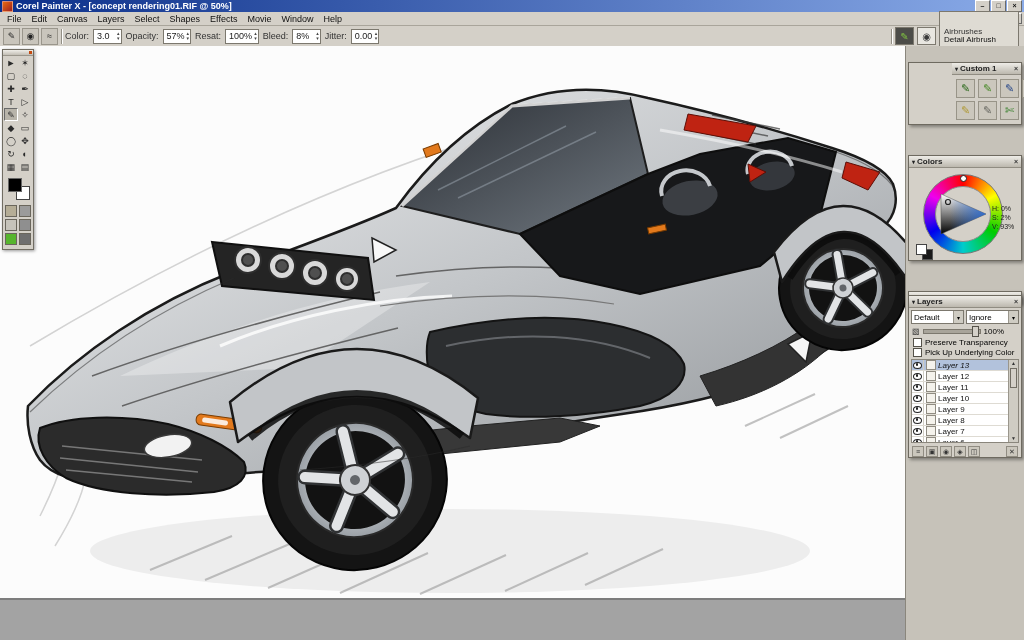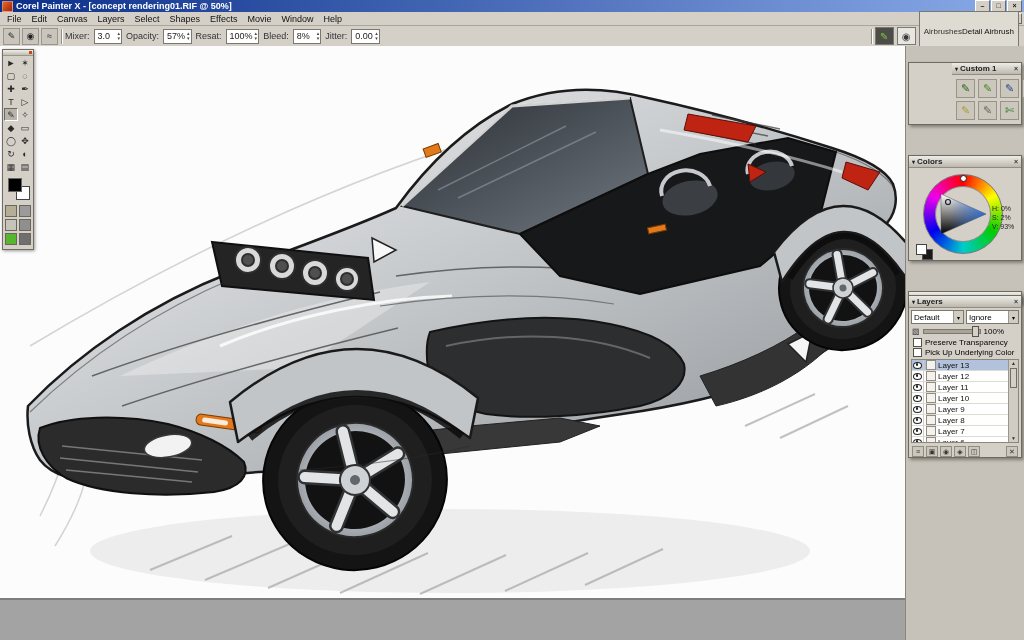--- a/index.html
+++ b/index.html
@@ -29,21 +29,21 @@
   .prop-fields{display:flex;align-items:center;gap:4px;}
   .plabel{color:#333;}
   .spin{display:inline-flex;align-items:center;background:#fff;border:1px solid #7c786e;height:13px;padding:0 1px 0 3px;gap:2px;}
   .spin-val{min-width:18px;font-size:9px;}
   .spin-ud{display:flex;flex-direction:column;font-size:5px;line-height:5px;color:#444;}
   .flex-spacer{flex:1;}
   .vsep{width:1px;height:15px;background:#938f85;box-shadow:1px 0 0 #fff;}
   .bs-icon{width:17px;height:16px;border:1px solid #7c786e;display:flex;align-items:center;justify-content:center;font-size:10px;}
   .bs-icon1{background:#4c4c48;color:#7ec040;}
   .bs-icon2{background:#e8e6e0;color:#3a3a3a;}
-  .brush-info{display:flex;flex-direction:row;justify-content:center;border:1px solid #7c786e;background:#dedbd3;
+  .brush-info{display:flex;flex-direction:column;justify-content:center;border:1px solid #7c786e;background:#dedbd3;
     height:16px;padding:16px 4px;line-height:8px;font-size:8px;min-width:70px;margin-right:2px;}
   .bi-line1{color:#333;}
   .bi-line2{color:#111;}
   
   .canvas-area{position:absolute;left:0;top:46px;width:905px;height:594px;background:#a2a2a2;overflow:hidden;}
   
   .toolbox{position:absolute;left:2px;top:49px;width:32px;background:#d4d0c8;border:1px solid #716d63;
     box-shadow:1px 1px 3px rgba(0,0,0,.4);z-index:5;box-sizing:border-box;}
   .tb-header{height:5px;background:linear-gradient(#efede8,#c2beb4);border-bottom:1px solid #9a968c;position:relative;}
   .tb-close{position:absolute;right:1px;top:1px;width:3px;height:3px;background:#c44a10;}
@@ -84,21 +84,21 @@
   .pselect-val{flex:1;padding-left:2px;white-space:nowrap;overflow:hidden;}
   .pselect-arrow{width:9px;height:100%;background:#cfccc3;border-left:1px solid #9a968c;font-size:6px;display:flex;align-items:center;justify-content:center;}
   .slider-row{display:flex;align-items:center;gap:3px;padding:1px 3px;font-size:8px;}
   .slider-icon{font-size:8px;color:#333;}
   .track{position:relative;width:56px;height:3px;background:#a8a49a;border:1px solid #7c786e;}
   .sthumb{position:absolute;right:1px;top:-4px;width:5px;height:9px;background:#d4d0c8;border:1px solid #55524a;}
   .cb-row{display:flex;align-items:center;gap:3px;padding:1px 0 0 4px;font-size:8px;height:9px;}
   .cb{width:7px;height:7px;background:#fff;border:1px solid #55524a;flex:none;}
   .layer-list{position:relative;margin:2px;height:82px;background:#fff;border:1px solid #8a867c;overflow:hidden;}
   .lrow{display:flex;align-items:center;height:10px;border-bottom:1px solid #dedbd3;padding-right:9px;}
-  .lrow.selected{background:var(--selection-blue,#b2c2dc);}
+  .lrow.selected{background:var(--selection-blue,#b2c2dc);font-style:italic;}
   .leye{width:11px;display:flex;justify-content:center;align-items:center;border-right:1px solid #cfccc3;height:100%;}
   .eye{width:7px;height:5px;border:1px solid #222;border-radius:50%;position:relative;background:#fff;}
   .eye::after{content:"";position:absolute;left:1.5px;top:0.5px;width:2.5px;height:2.5px;background:#222;border-radius:50%;}
   .lthumb{width:8px;height:8px;background:#f4f2ec;border:1px solid #908c82;margin:0 2px;flex:none;}
   .lname{font-size:8px;color:#111;white-space:nowrap;}
   .list-scrollbar{position:absolute;right:0;top:0;bottom:0;width:9px;background:#cfccc3;border-left:1px solid #9a968c;
     display:flex;flex-direction:column;align-items:center;}
   .sb-btn{font-size:5px;line-height:7px;height:7px;color:#333;}
   .sb-thumb{width:7px;height:20px;background:#d4d0c8;border:1px solid #716d63;margin-top:1px;box-sizing:border-box;}
   .sb-down{margin-top:auto;}
@@ -142,21 +142,21 @@
   </div>
 
   <div class="propbar">
     <span class="prop-icons" id="prop-icons">
         <span class="picon">✎</span>
         <span class="picon">◉</span>
         <span class="picon">≈</span>
       </span>
     <span class="vsep"></span>
     <span class="prop-fields" id="prop-fields">
-        <span class="plabel">Mixer:</span>
+        <span class="plabel">Color:</span>
         <span class="spin">
           <span class="spin-val">3.0</span>
           <span class="spin-ud">
             <span>▴</span>
             <span>▾</span>
           </span>
         </span>
         <span class="plabel">Opacity:</span>
         <span class="spin">
           <span class="spin-val">57%</span>

